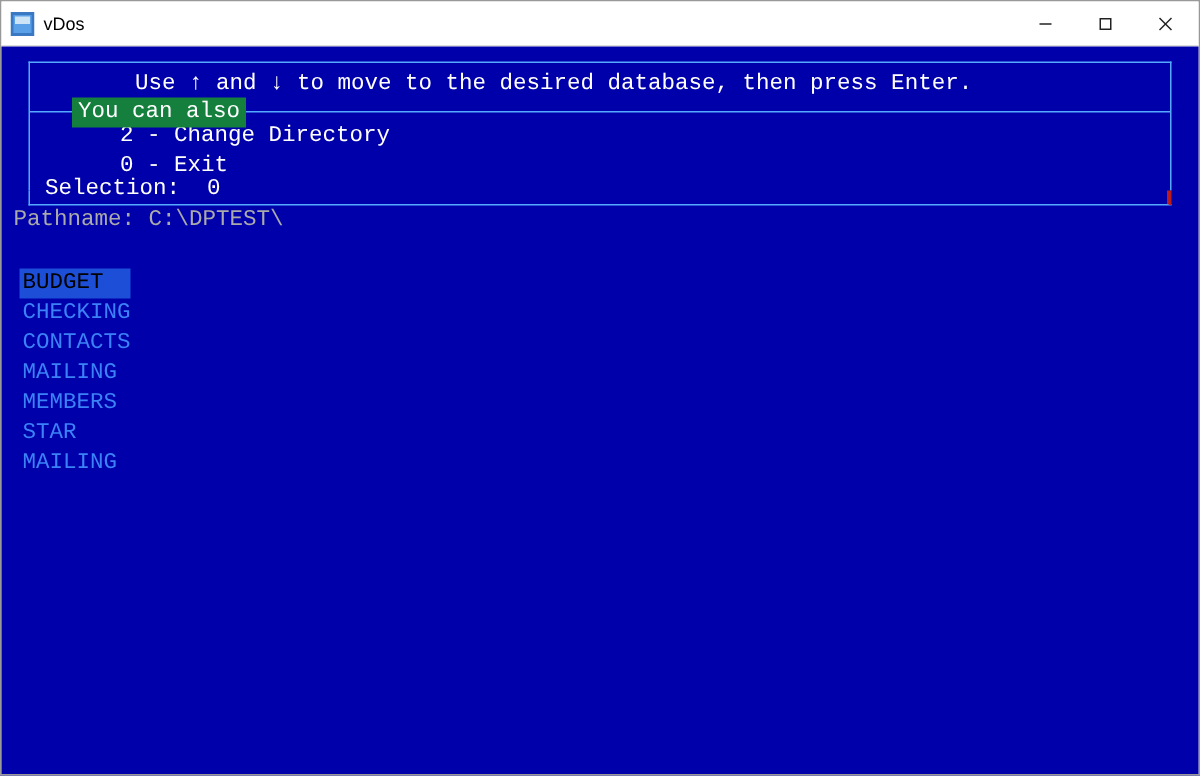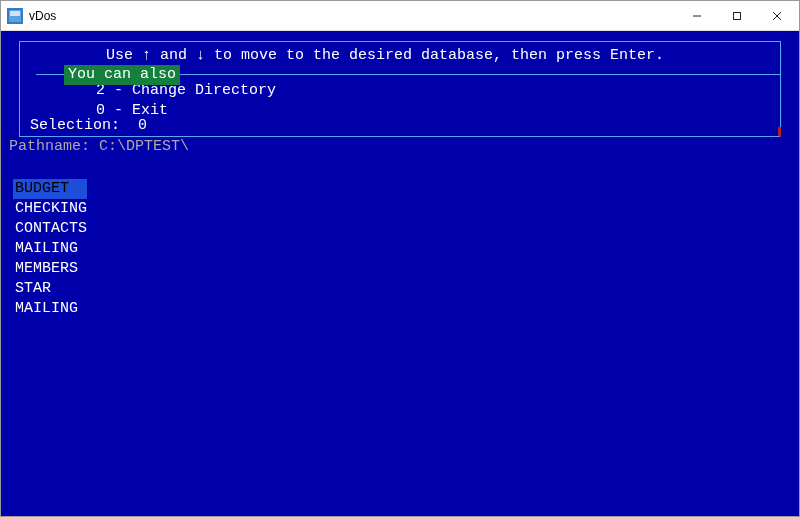--- a/index.html
+++ b/index.html
@@ -119,34 +119,33 @@
     }
     .pathname {
       padding-left: 4px;
       color: #aaaaaa;
     }
     .db-list {
       margin-top: 22px;
       padding-left: 8px;
     }
     .db-item {
-      color: #ffffff;
+      color: #3b82f6;
       display: block;
       width: fit-content;
       padding: 0 2px;
     }
     .db-item.selected {
       background: #1d4ed8;
       color: #000000;
       padding-right: 18px;
     }
     
     .box-outer {
       border-bottom: none;
-      padding-left: 16px;
     }
     .sel-bottom {
       border-left: 1px solid #55aaff;
       border-right: 3px solid #b91c1c;
       border-bottom: 1px solid #55aaff;
       margin: 0 14px;
       height: 10px;
       position: relative;
     }
     .sel-bottom .selection-text {

